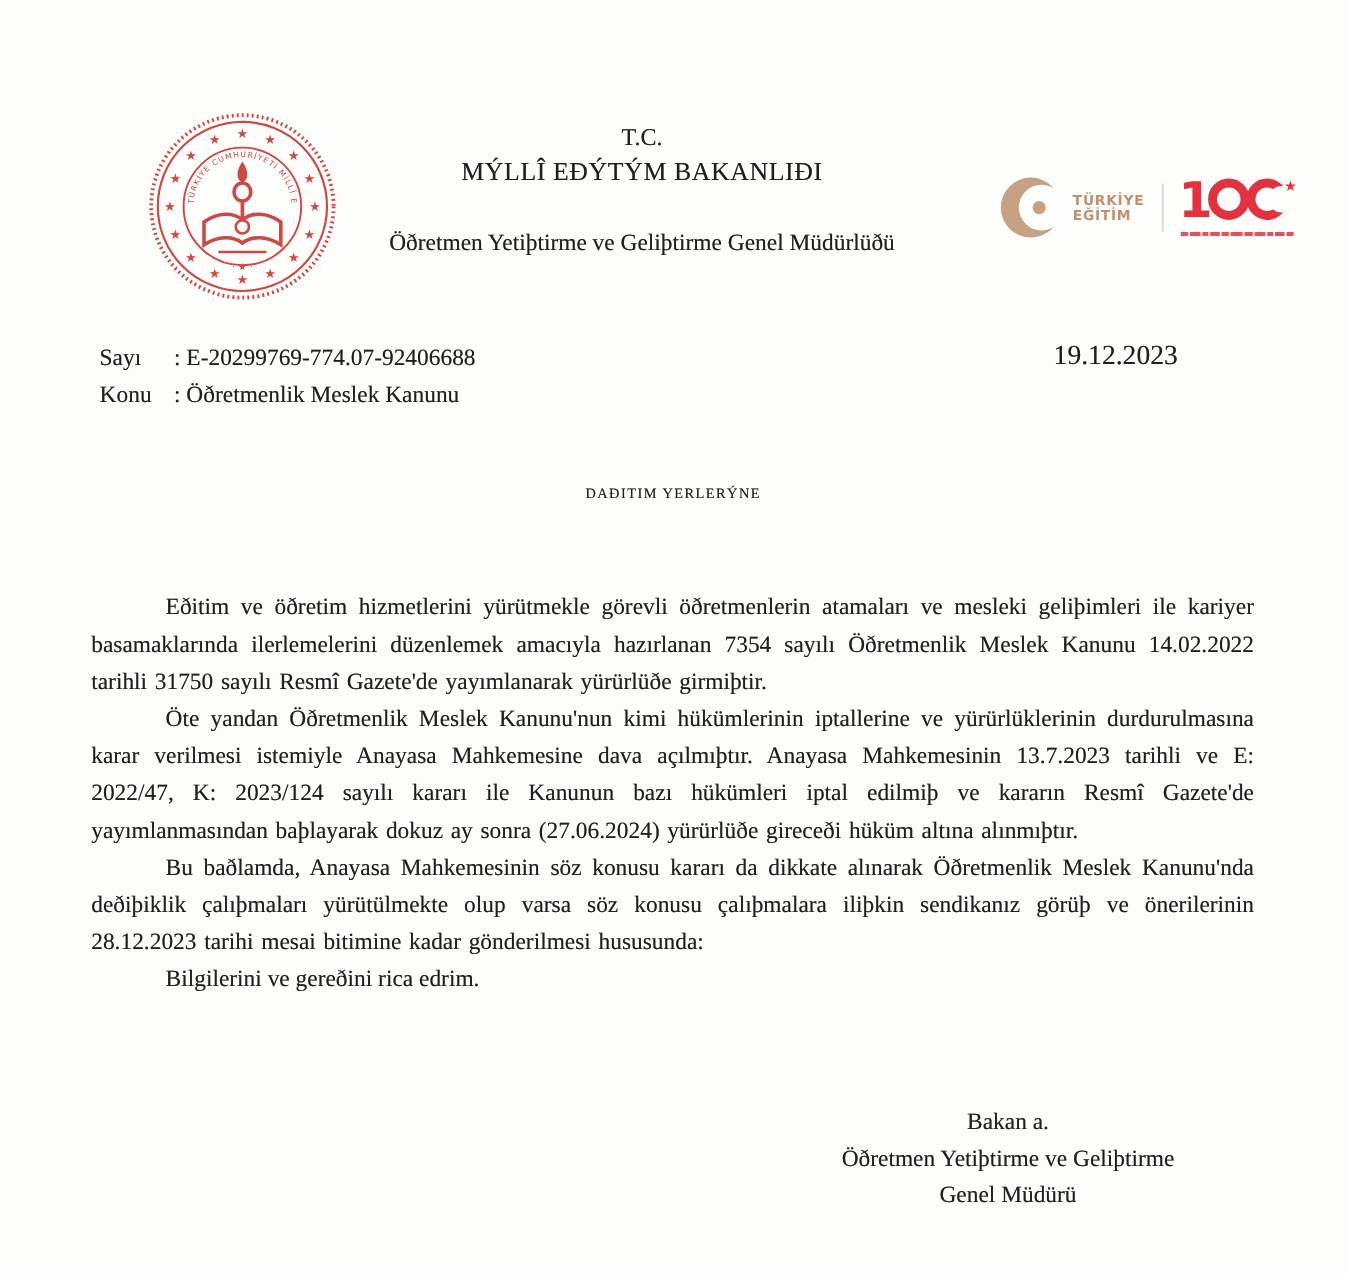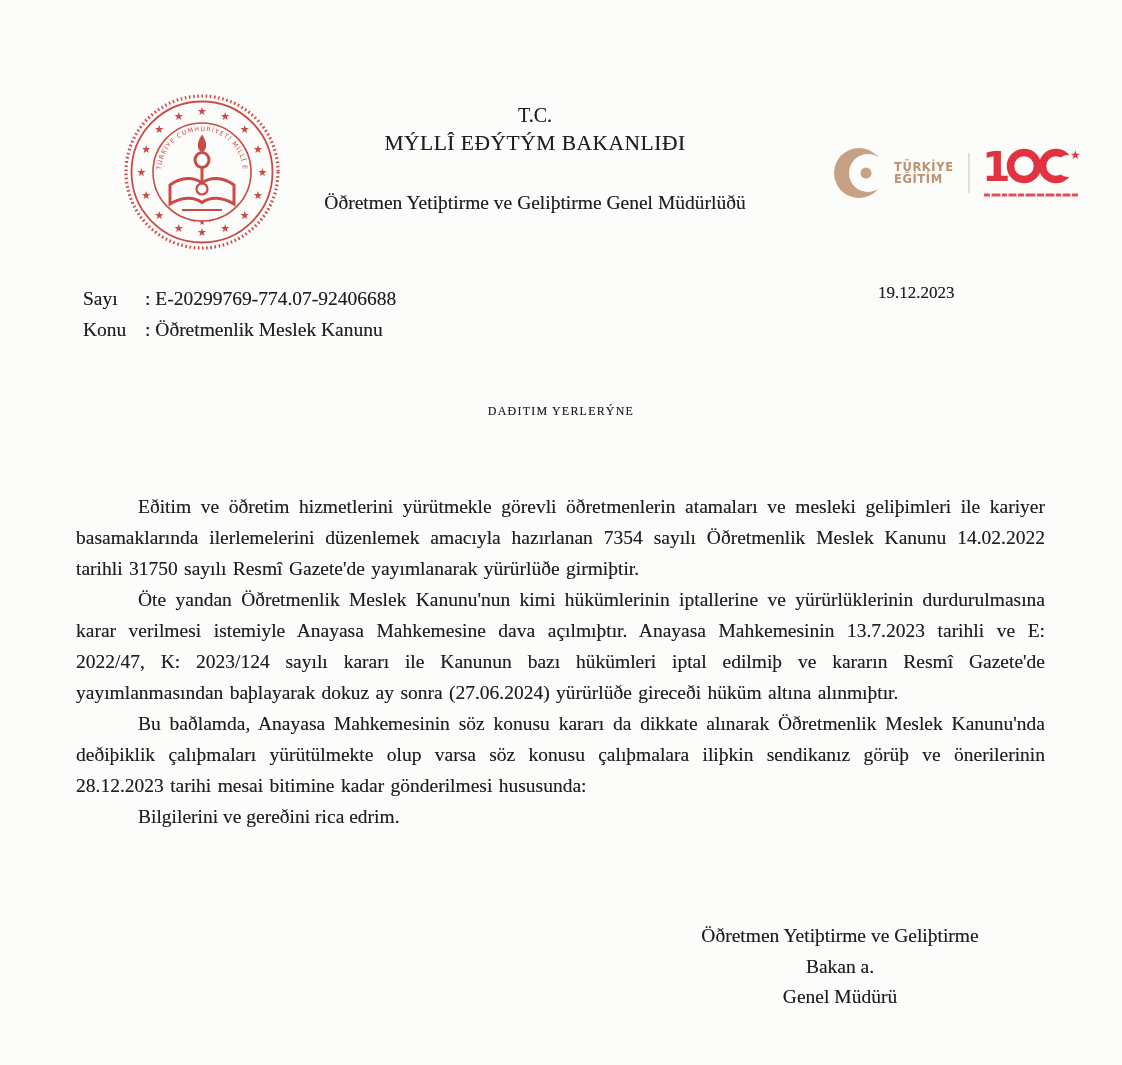--- a/index.html
+++ b/index.html
@@ -33,21 +33,21 @@
     font-size:11.5px; line-height:12.5px; letter-spacing:.6px;
     color:#bd9271; margin-left:5px;
   }
   .logo-divider{
     width:2px; height:40px; background:#e3ded8; margin:0 12px 0 14px;
   }
 
   
   .meta{ position:absolute; left:83px; top:283px; font-size:19.5px; line-height:31px; }
   .meta-label{ display:inline-block; width:62px; }
-  .doc-date{ position:absolute; left:878px; top:283px; font-size:17px; }
+  .doc-date{ position:absolute; left:878px; top:283px; font-size:23px; }
 
   
   .recipient{
     position:absolute; left:0; top:404px; width:1122px;
     text-align:center; font-size:12px; letter-spacing:1.2px;
   }
 
   
   .body{
     position:absolute; left:76px; top:491px; width:969px;
@@ -147,18 +147,18 @@
   <div class="recipient soft">DAÐITIM YERLERÝNE</div>
 
   <div class="body soft">
     <p>Eðitim ve öðretim hizmetlerini yürütmekle görevli öðretmenlerin atamaları ve mesleki geliþimleri ile kariyer basamaklarında ilerlemelerini düzenlemek amacıyla hazırlanan 7354 sayılı Öðretmenlik Meslek Kanunu 14.02.2022 tarihli 31750 sayılı Resmî Gazete'de yayımlanarak yürürlüðe girmiþtir.</p>
     <p>Öte yandan Öðretmenlik Meslek Kanunu'nun kimi hükümlerinin iptallerine ve yürürlüklerinin durdurulmasına karar verilmesi istemiyle Anayasa Mahkemesine dava açılmıþtır. Anayasa Mahkemesinin 13.7.2023 tarihli ve E: 2022/47, K: 2023/124 sayılı kararı ile Kanunun bazı hükümleri iptal edilmiþ ve kararın Resmî Gazete'de yayımlanmasından baþlayarak dokuz ay sonra (27.06.2024) yürürlüðe gireceði hüküm altına alınmıþtır.</p>
     <p>Bu baðlamda, Anayasa Mahkemesinin söz konusu kararı da dikkate alınarak Öðretmenlik Meslek Kanunu'nda deðiþiklik çalıþmaları yürütülmekte olup varsa söz konusu çalıþmalara iliþkin sendikanız görüþ ve önerilerinin 28.12.2023 tarihi mesai bitimine kadar gönderilmesi hususunda:</p>
     <p class="closing">Bilgilerini ve gereðini rica edrim.</p>
   </div>
 
   <div class="signature soft">
+    <div>Bakan a.</div>
     <div>Öðretmen Yetiþtirme ve Geliþtirme</div>
-    <div>Bakan a.</div>
     <div>Genel Müdürü</div>
   </div>
 
 </div>
 
 </body></html>

